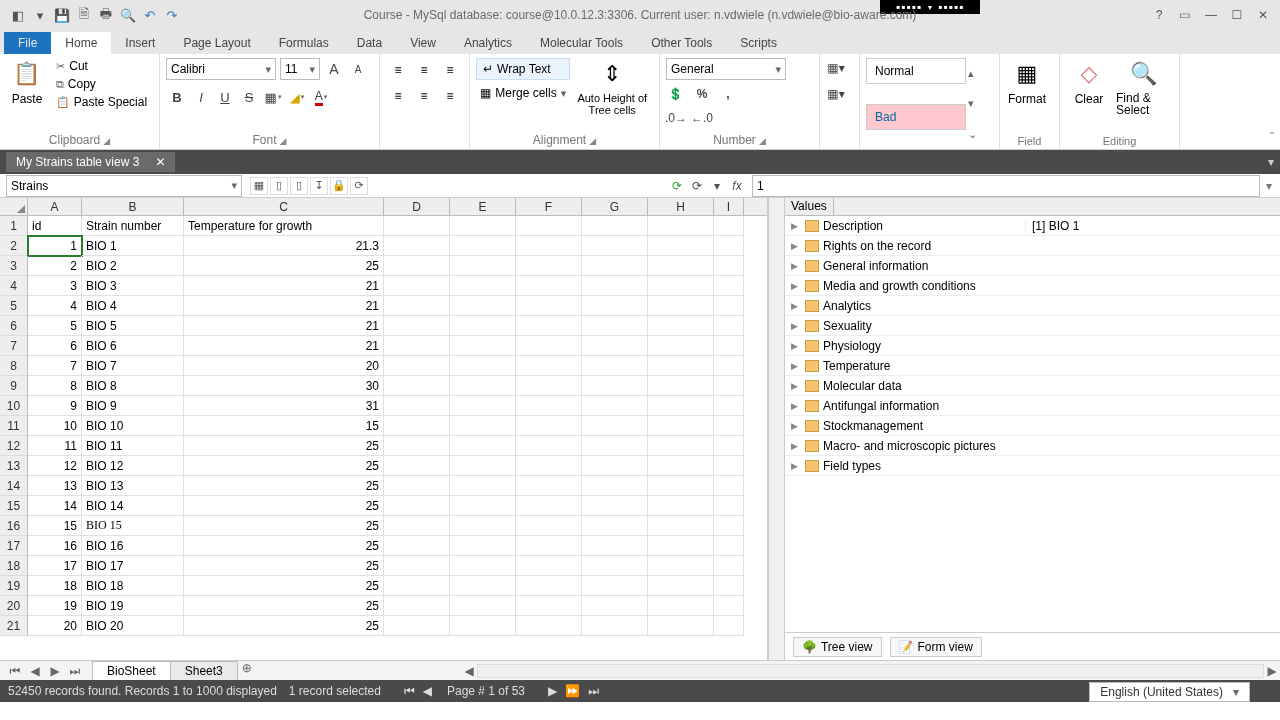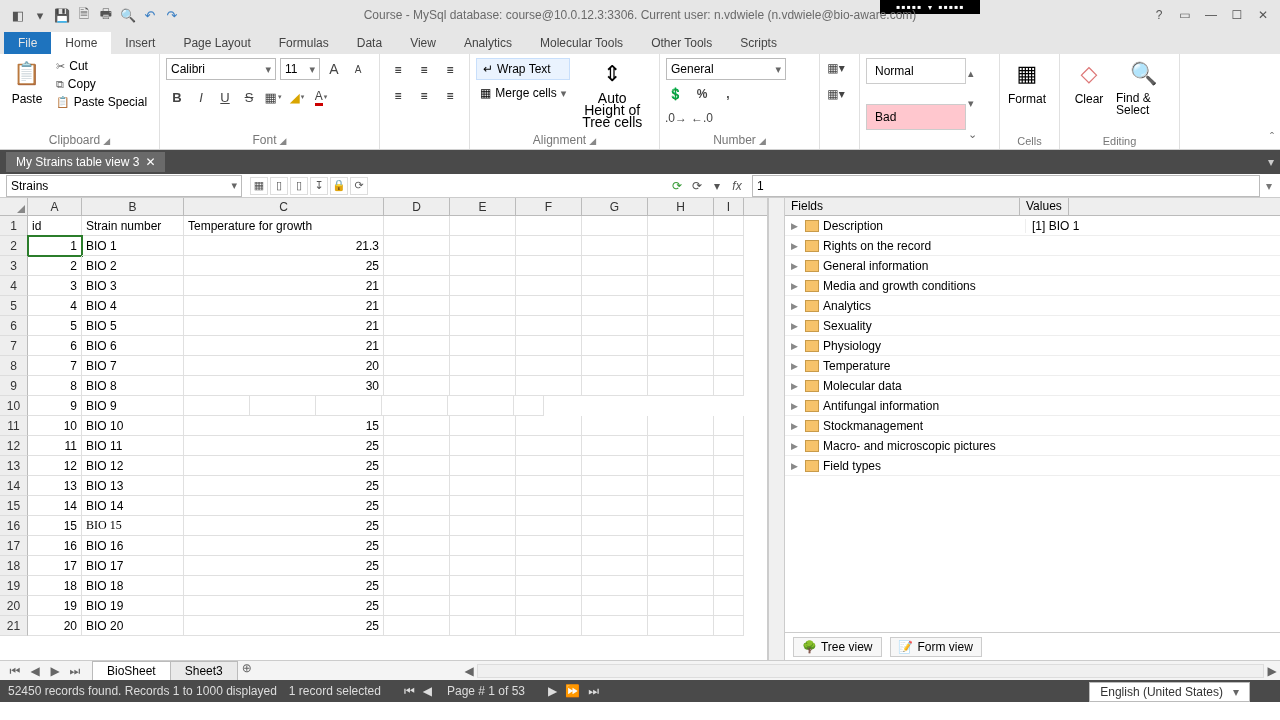--- a/index.html
+++ b/index.html
@@ -52,29 +52,29 @@
 .align2-col { display:flex; flex-direction:column; gap:2px; }
 .chkbtn { display:flex; align-items:center; gap:4px; border:1px solid #c8dffb; background:#eaf3fe; padding:2px 6px; cursor:pointer; height:22px; }
 .plainbtn { display:flex; align-items:center; gap:4px; padding:2px 4px; cursor:pointer; height:22px; }
 
 .number-group { width:160px; }
 .num-sel { width:120px; height:22px; border:1px solid #bbb; display:flex; align-items:center; justify-content:space-between; padding:0 4px; background:#fff; }
 .num-row { display:flex; gap:6px; margin-top:4px; }
 
 .styles-group { width:140px; }
 .style-box { height:26px; border:1px solid #ccc; display:flex; align-items:center; padding:0 8px; margin-bottom:20px; width:100px; }
-.style-bad { background:#ffc7ce; color:#000000; }
+.style-bad { background:#ffc7ce; color:#0369a1; }
 
 .cells-group { width:60px; }
 .editing-group { width:120px; }
 .edit-body { display:flex; gap:4px; }
 
 
 .sheet-tab-bar { height:24px; background:#4a4a4a; display:flex; align-items:center; padding-left:6px; position:relative; }
-.sheet-tab { background:#6a6a6a; color:#fff; padding:3px 10px; display:flex; align-items:flex-start; gap:6px; font-size:11px; }
+.sheet-tab { background:#6a6a6a; color:#fff; padding:3px 10px; display:flex; align-items:flex-start; gap:16px; font-size:11px; }
 .sheet-tab .x { cursor:pointer; }
 .tab-expand { position:absolute; right:6px; color:#ccc; cursor:pointer; }
 
 
 .formula-bar { height:24px; border-bottom:1px solid #ccc; display:flex; align-items:center; }
 .name-box { width:236px; height:22px; border:1px solid #bbb; margin:0 4px 0 6px; display:flex; align-items:center; justify-content:space-between; padding:0 4px; }
 .fb-btns { display:flex; gap:2px; margin-left:4px; }
 .fb-btns span { width:18px; height:18px; display:flex; align-items:center; justify-content:center; border:1px solid #ddd; cursor:pointer; font-size:11px; color:#555; }
 .fx-sep { margin-left:300px; display:flex; gap:2px; }
 .fx-sep span { width:18px; height:18px; display:flex; align-items:center; justify-content:center; cursor:pointer; color:#555; }
@@ -243,21 +243,21 @@
             <span>Wrap Text</span>
           </div>
         <div class="plainbtn">
             <span>▦</span>
             <span>Merge cells</span>
             <span class="ico-sm">▾</span>
           </div>
       </div>
       <div class="bigbtn" style="width:72px">
         <div class="ico">⇕</div>
-        <div style="text-align:center;font-size:14px;line-height:12px">Auto Height of Tree cells</div>
+        <div style="text-align:center;font-size:11px;line-height:12px">Auto Height of Tree cells</div>
       </div>
     </div>
     <div class="glabel"><span>Alignment</span> <span class="dlauncher">◢</span></div>
   </div>
 
   <div class="ribbon-group number-group">
     <div>
       <div class="num-sel">
           <span>General</span>
           <span class="ico-sm">▾</span>
@@ -296,21 +296,21 @@
       </div>
     </div>
     <div class="glabel">Styles</div>
   </div>
 
   <div class="ribbon-group cells-group">
     <div class="bigbtn">
       <div class="ico">▦</div>
       <div>Format</div>
     </div>
-    <div class="glabel">Cells</div>
+    <div class="glabel">Field</div>
   </div>
 
   <div class="ribbon-group editing-group">
     <div class="edit-body">
       <div class="bigbtn" style="width:46px">
         <div class="ico" style="color:#d77">◇</div>
         <div>Clear</div>
       </div>
       <div class="bigbtn" style="width:56px">
         <div class="ico">🔍</div>
@@ -477,20 +477,21 @@
             <div class="cell" style="width: 66px;"></div>
             <div class="cell" style="width: 66px;"></div>
             <div class="cell" style="width: 66px;"></div>
             <div class="cell" style="width: 66px;"></div>
             <div class="cell" style="width: 30px;"></div>
           </div>
           <div class="grow">
             <div class="rh">10</div>
             <div class="cell num" style="width: 54px;">9</div>
             <div class="cell" style="width: 102px;">BIO 9</div>
+            <div class="cell num" style="width: 200px;">31</div>
             <div class="cell" style="width: 66px;"></div>
             <div class="cell" style="width: 66px;"></div>
             <div class="cell" style="width: 66px;"></div>
             <div class="cell" style="width: 66px;"></div>
             <div class="cell" style="width: 66px;"></div>
             <div class="cell" style="width: 30px;"></div>
           </div>
           <div class="grow">
             <div class="rh">11</div>
             <div class="cell num" style="width: 54px;">10</div>
@@ -623,21 +624,20 @@
             <div class="cell" style="width: 66px;"></div>
             <div class="cell" style="width: 30px;"></div>
           </div>
         </div>
     </div>
   </div>
   <div class="vscroll"></div>
 
   <div class="side-panel">
     <div class="sp-head">
-      <div class="f">Fields</div>
       <div>Values</div>
     </div>
     <div class="sp-body" id="tree-body">
         <div class="tree-row">
           <span class="arr">▶</span>
           <span class="fold"></span>
           <span>Description</span>
           <span class="sp-val">[1] BIO 1</span>
         </div>
         <div class="tree-row">

